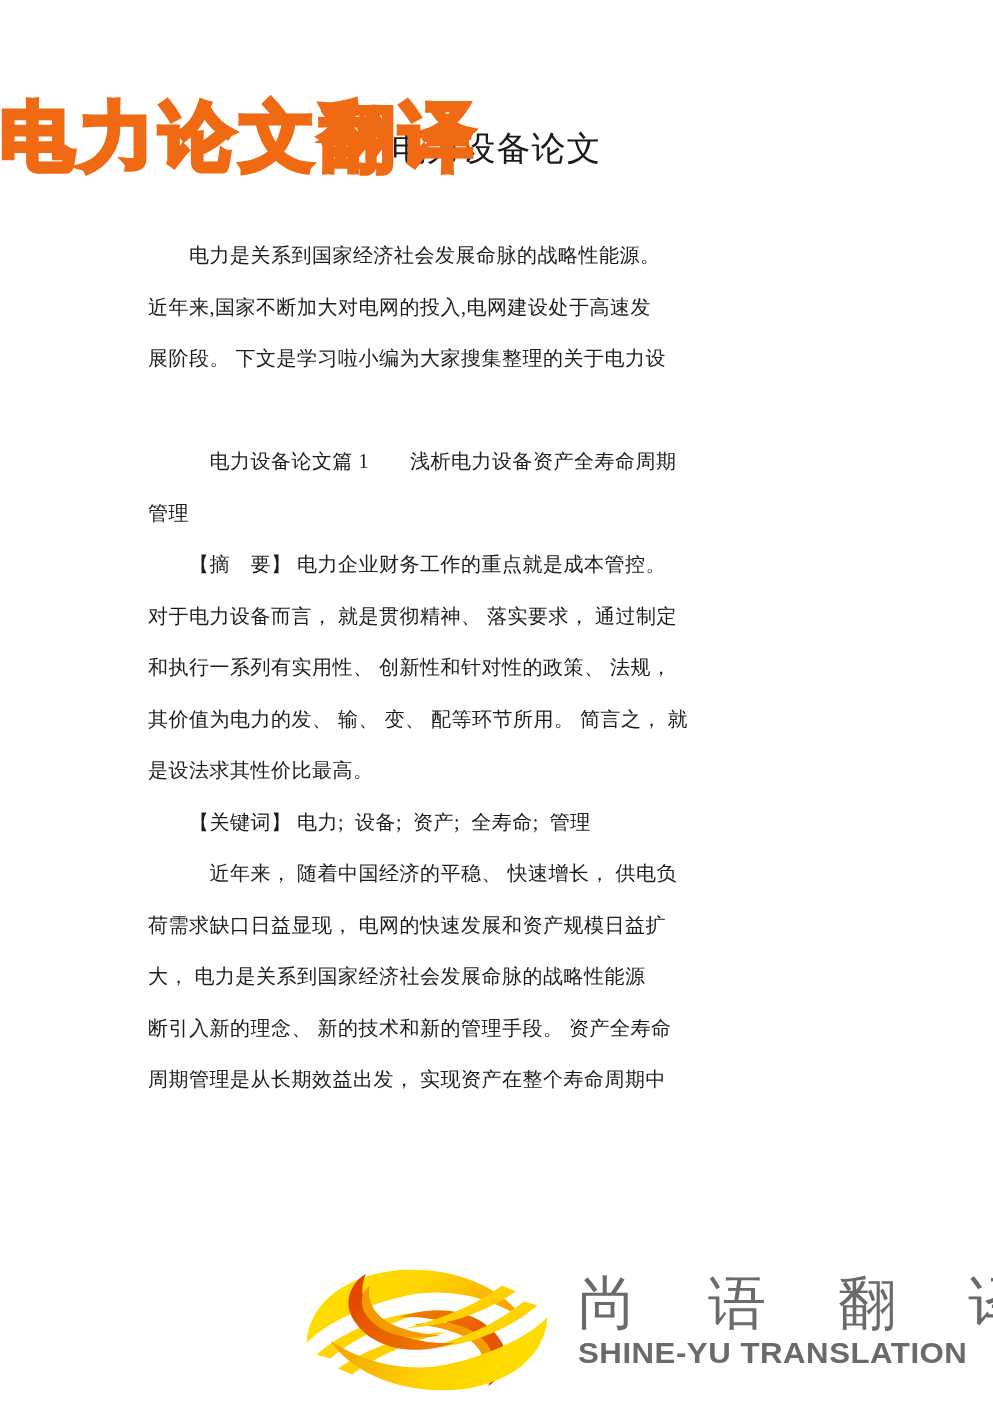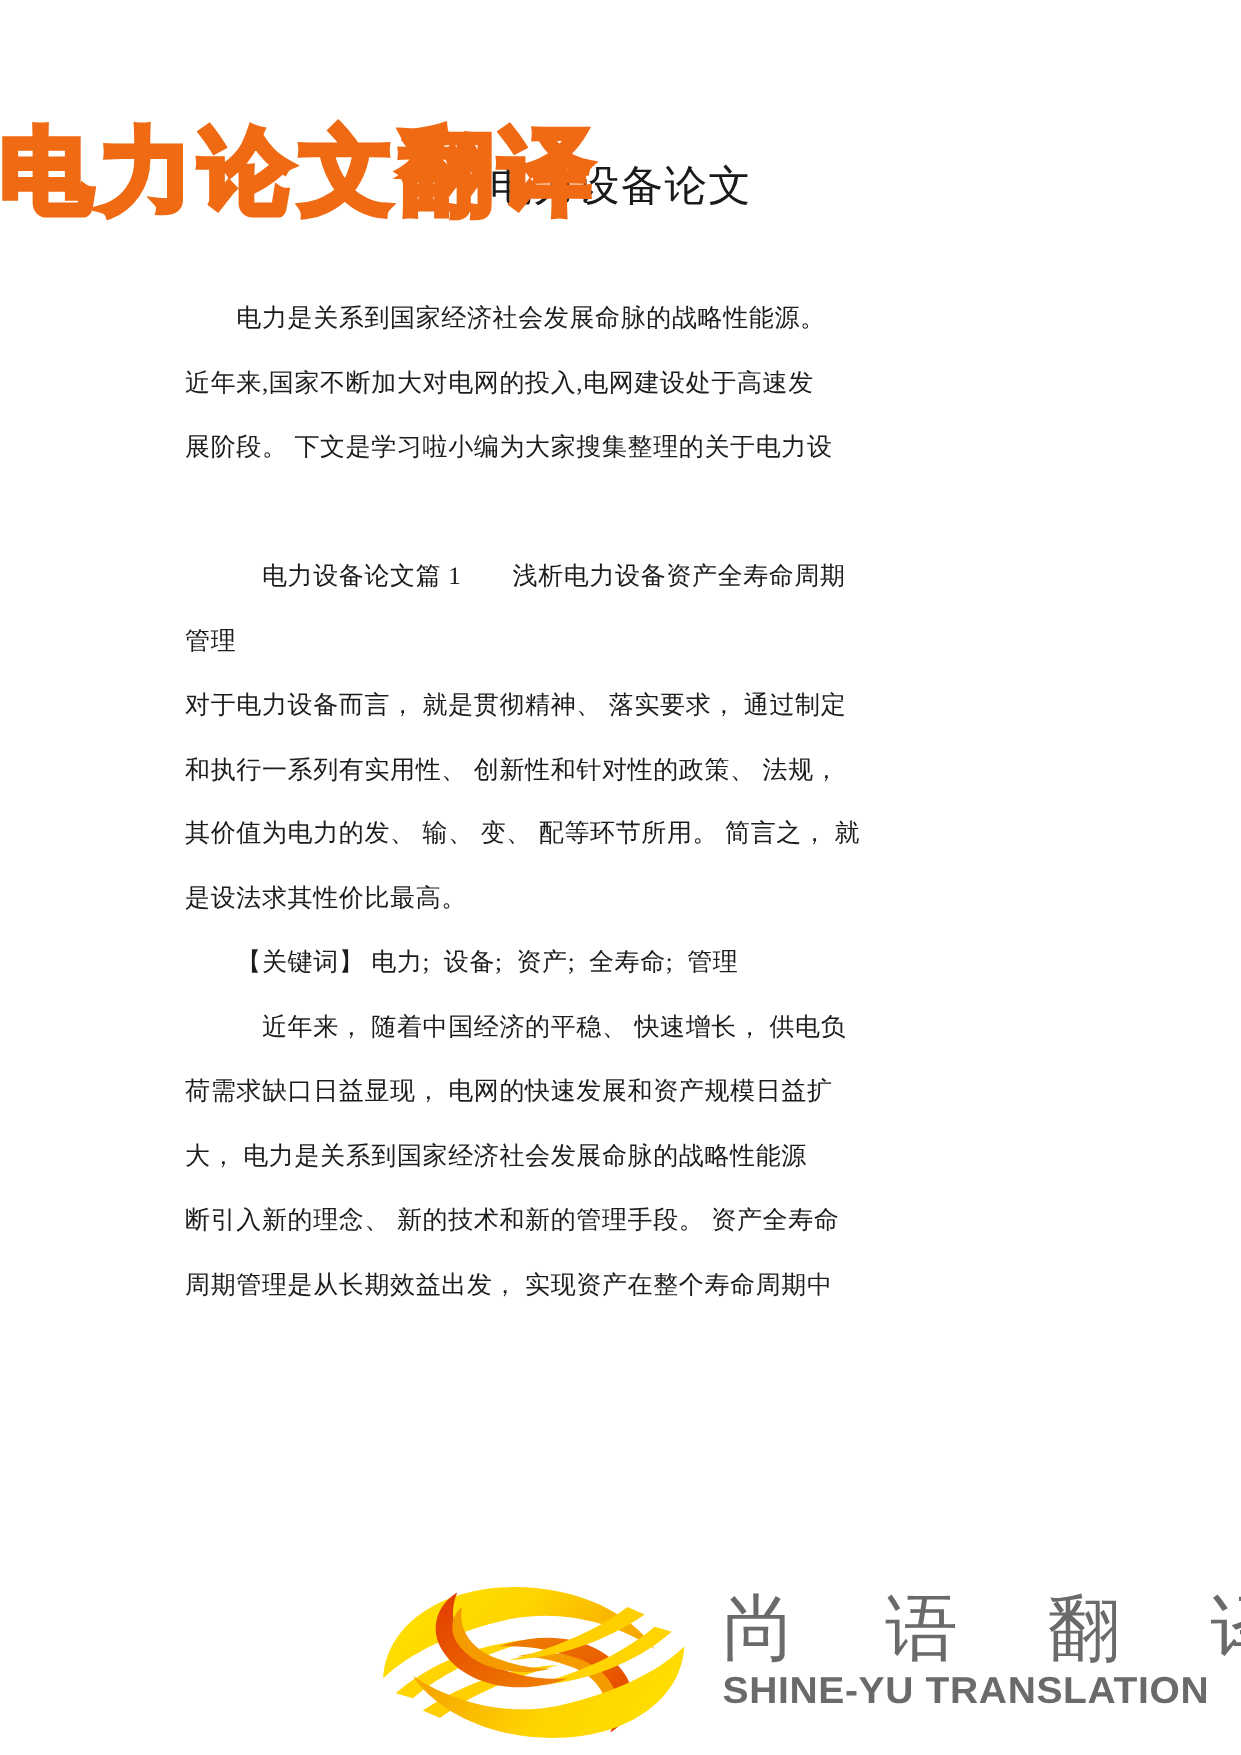--- a/index.html
+++ b/index.html
@@ -96,20 +96,21 @@
   <div class="title-overlay" style="color: rgb(240, 106, 20); -webkit-text-stroke: 5px rgb(240, 106, 20);">电力论文翻译</div>
 
   <div class="doc-body">
 
   <div class="tline">　　电力是关系到国家经济社会发展命脉的战略性能源。</div>
       <div class="tline">近年来,国家不断加大对电网的投入,电网建设处于高速发</div>
       <div class="tline">展阶段。 下文是学习啦小编为大家搜集整理的关于电力设</div>
       <div class="tline"></div>
       <div class="tline">　　　电力设备论文篇 1　　浅析电力设备资产全寿命周期</div>
       <div class="tline">管理</div>
+      <div class="tline">　　【摘　要】 电力企业财务工作的重点就是成本管控。</div>
       <div class="tline">对于电力设备而言， 就是贯彻精神、 落实要求， 通过制定</div>
       <div class="tline">和执行一系列有实用性、 创新性和针对性的政策、 法规，</div>
       <div class="tline">其价值为电力的发、 输、 变、 配等环节所用。 简言之， 就</div>
       <div class="tline">是设法求其性价比最高。</div>
       <div class="tline">　　【关键词】 电力;  设备;  资产;  全寿命;  管理</div>
       <div class="tline">　　　近年来， 随着中国经济的平稳、 快速增长， 供电负</div>
       <div class="tline">荷需求缺口日益显现， 电网的快速发展和资产规模日益扩</div>
       <div class="tline">大， 电力是关系到国家经济社会发展命脉的战略性能源</div>
       <div class="tline">断引入新的理念、 新的技术和新的管理手段。 资产全寿命</div>
       <div class="tline">周期管理是从长期效益出发， 实现资产在整个寿命周期中</div>

